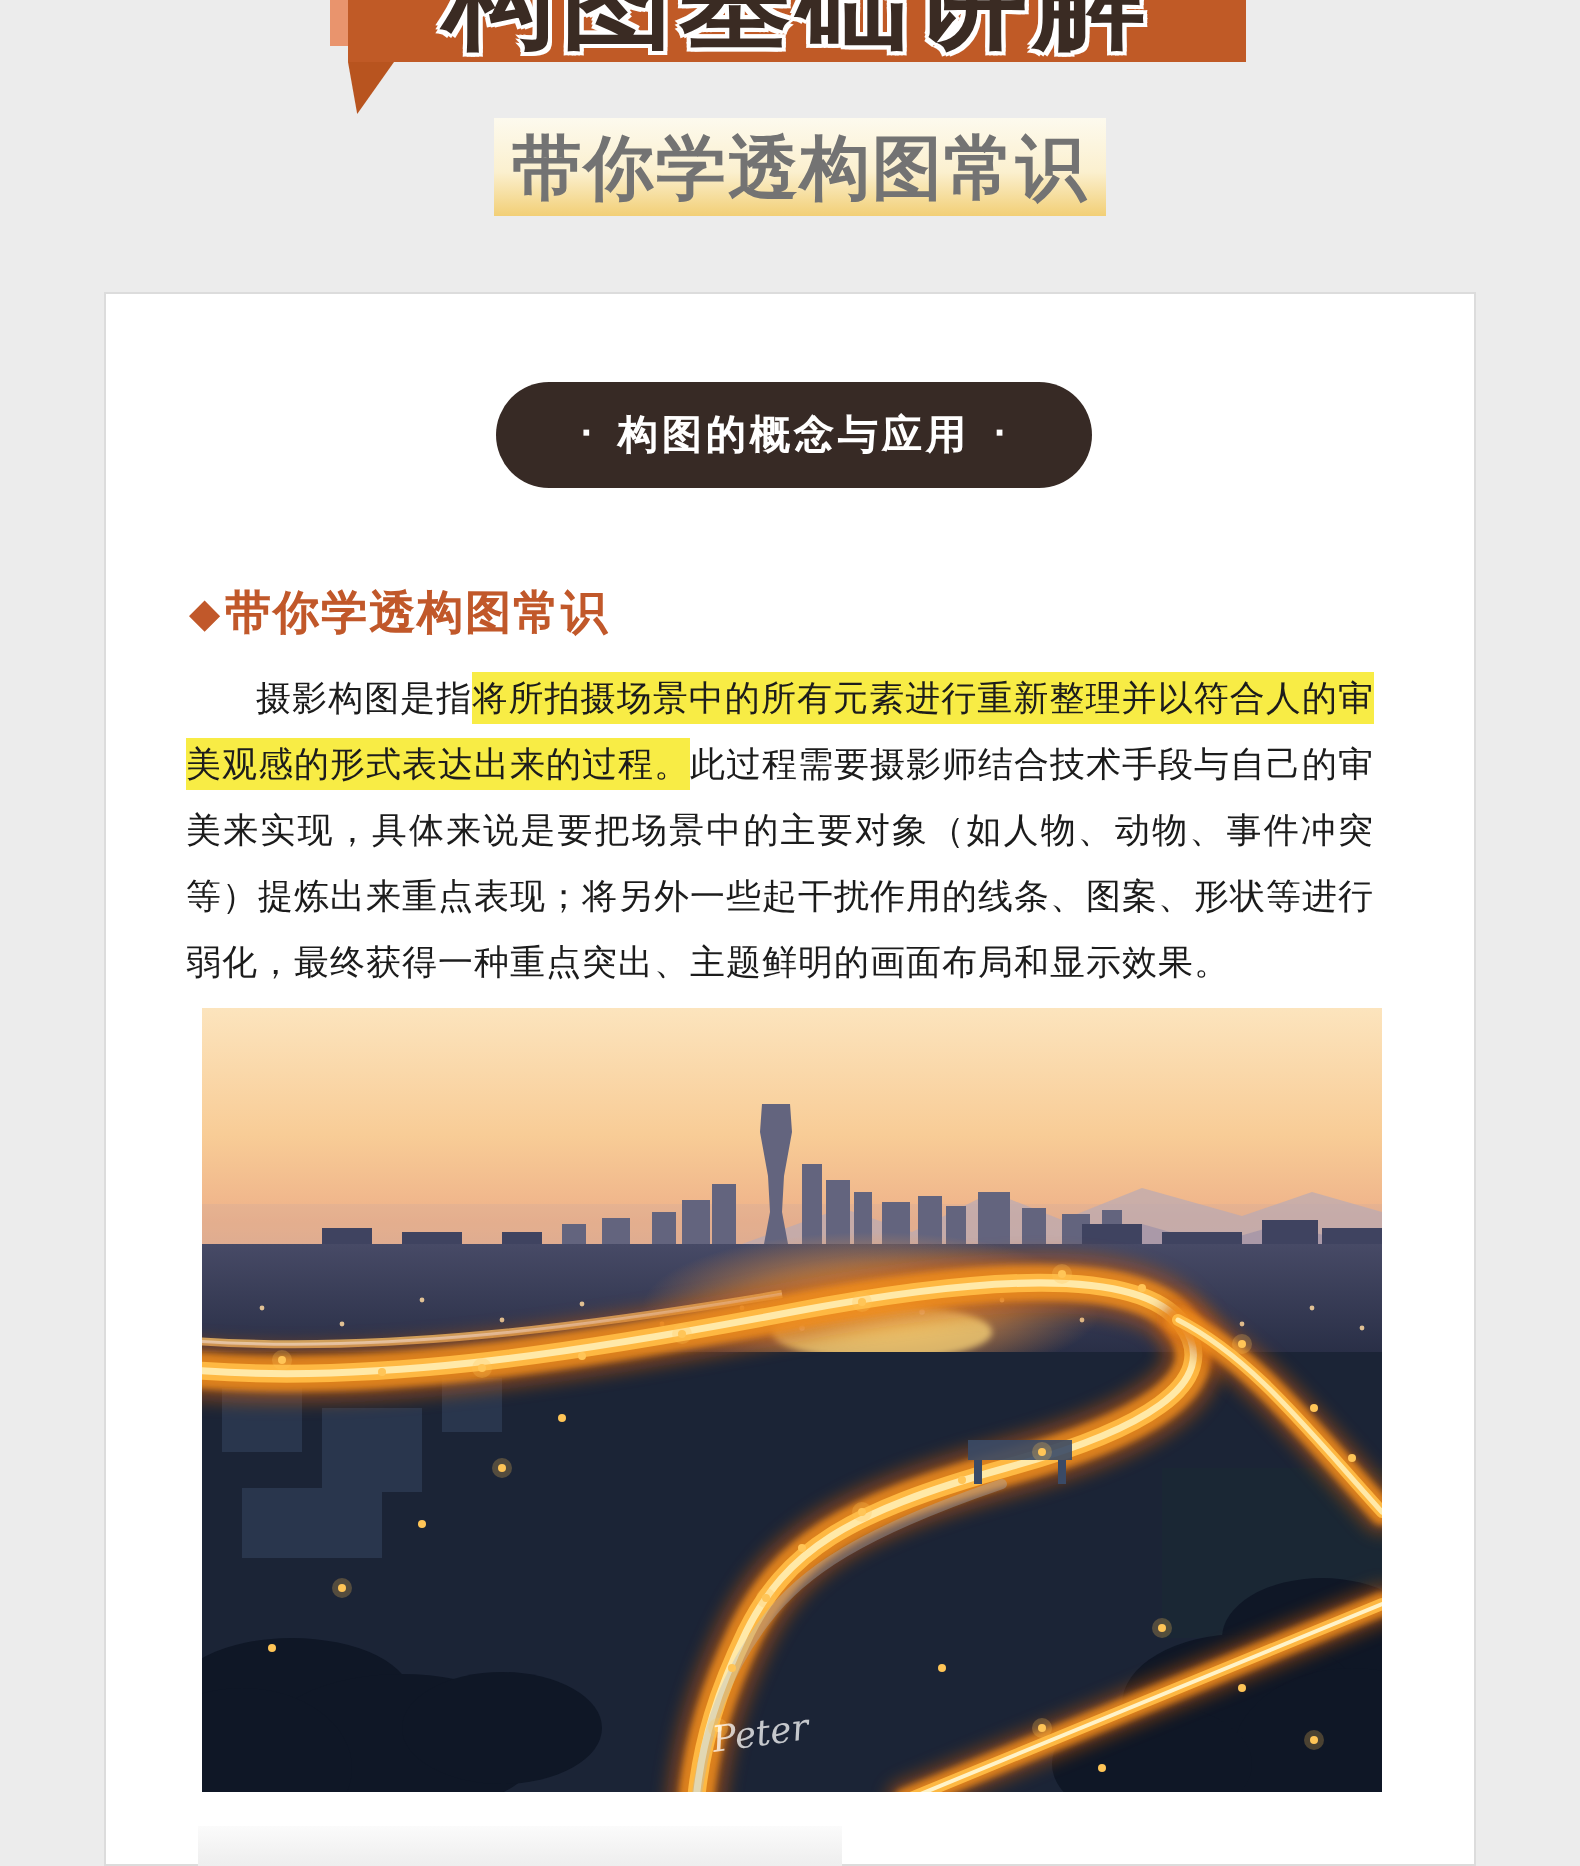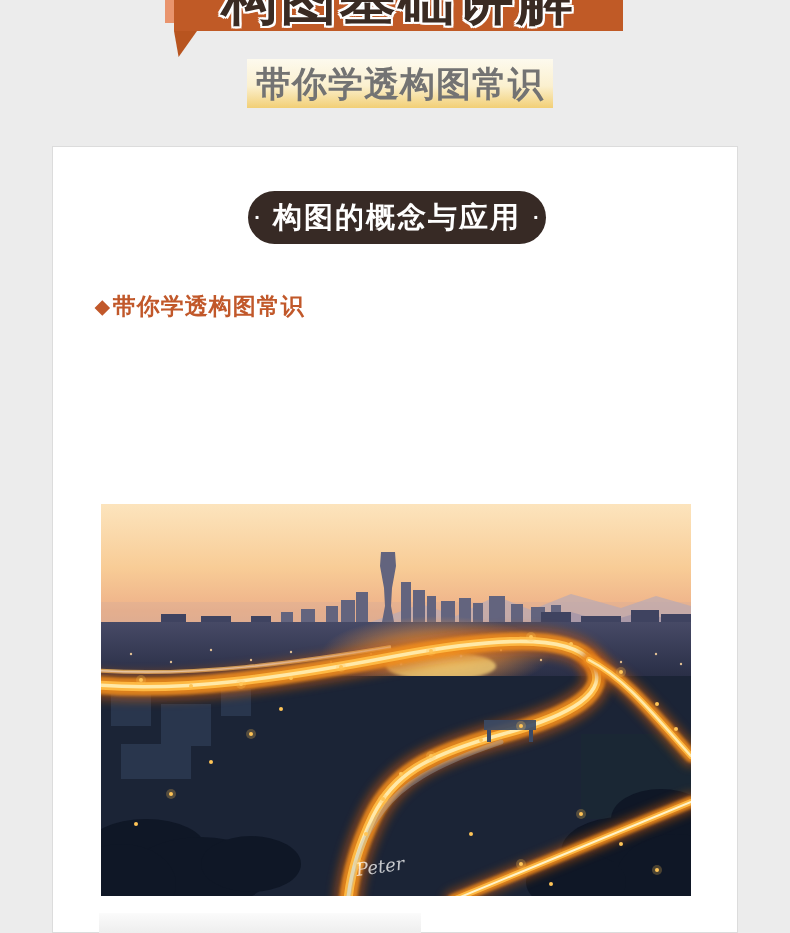--- a/index.html
+++ b/index.html
@@ -43,21 +43,21 @@
   .card {
     position: absolute; left: 52px; top: 146px; width: 686px; height: 787px;
     background: #ffffff; border: 1px solid #dcdcdc;
   }
 
   .pill {
     position: absolute; left: 195px; top: 44px; width: 298px; height: 53px;
     background: #372a25; border-radius: 27px;
     display: flex; align-items: center; justify-content: center; gap: 12px;
   }
-  .pill-label { color: #fff; font-size: 29px; font-weight: bold; letter-spacing: 2px; }
+  .pill-label { color: #fff; font-size: 20px; font-weight: bold; letter-spacing: 2px; }
   .pill-dot { color: #fff; font-size: 20px; font-weight: bold; }
 
   .heading {
     position: absolute; left: 42px; top: 144px;
     font-size: 23px; font-weight: bold; color: #c1582a; letter-spacing: 1px;
     display: flex; align-items: center;
   }
   .heading .diamond { font-size: 19px; margin-right: 2px; }
 
   .para {
@@ -99,20 +99,21 @@
       <span class="pill-dot">·</span>
       <span class="pill-label">构图的概念与应用</span>
       <span class="pill-dot">·</span>
     </div>
 
     <div class="heading">
       <span class="diamond">◆</span>
       <span>带你学透构图常识</span>
     </div>
 
+    <p class="para"><span>摄影构图是指</span><mark>将所拍摄场景中的所有元素进行重新整理并以符合人的审美观感的形式表达出来的过程。</mark><span>此过程需要摄影师结合技术手段与自己的审美来实现，具体来说是要把场景中的主要对象（如人物、动物、事件冲突等）提炼出来重点表现；将另外一些起干扰作用的线条、图案、形状等进行弱化，最终获得一种重点突出、主题鲜明的画面布局和显示效果。</span></p>
 
     <div class="photo">
       <svg viewBox="0 0 590 392" xmlns="http://www.w3.org/2000/svg">
         <defs>
           <linearGradient id="skyG" x1="0" y1="0" x2="0" y2="1">
             <stop offset="0%" stop-color="#fce4bd"></stop>
             <stop offset="45%" stop-color="#f8cc96"></stop>
             <stop offset="75%" stop-color="#eeb189"></stop>
             <stop offset="100%" stop-color="#d9a890"></stop>
           </linearGradient>

